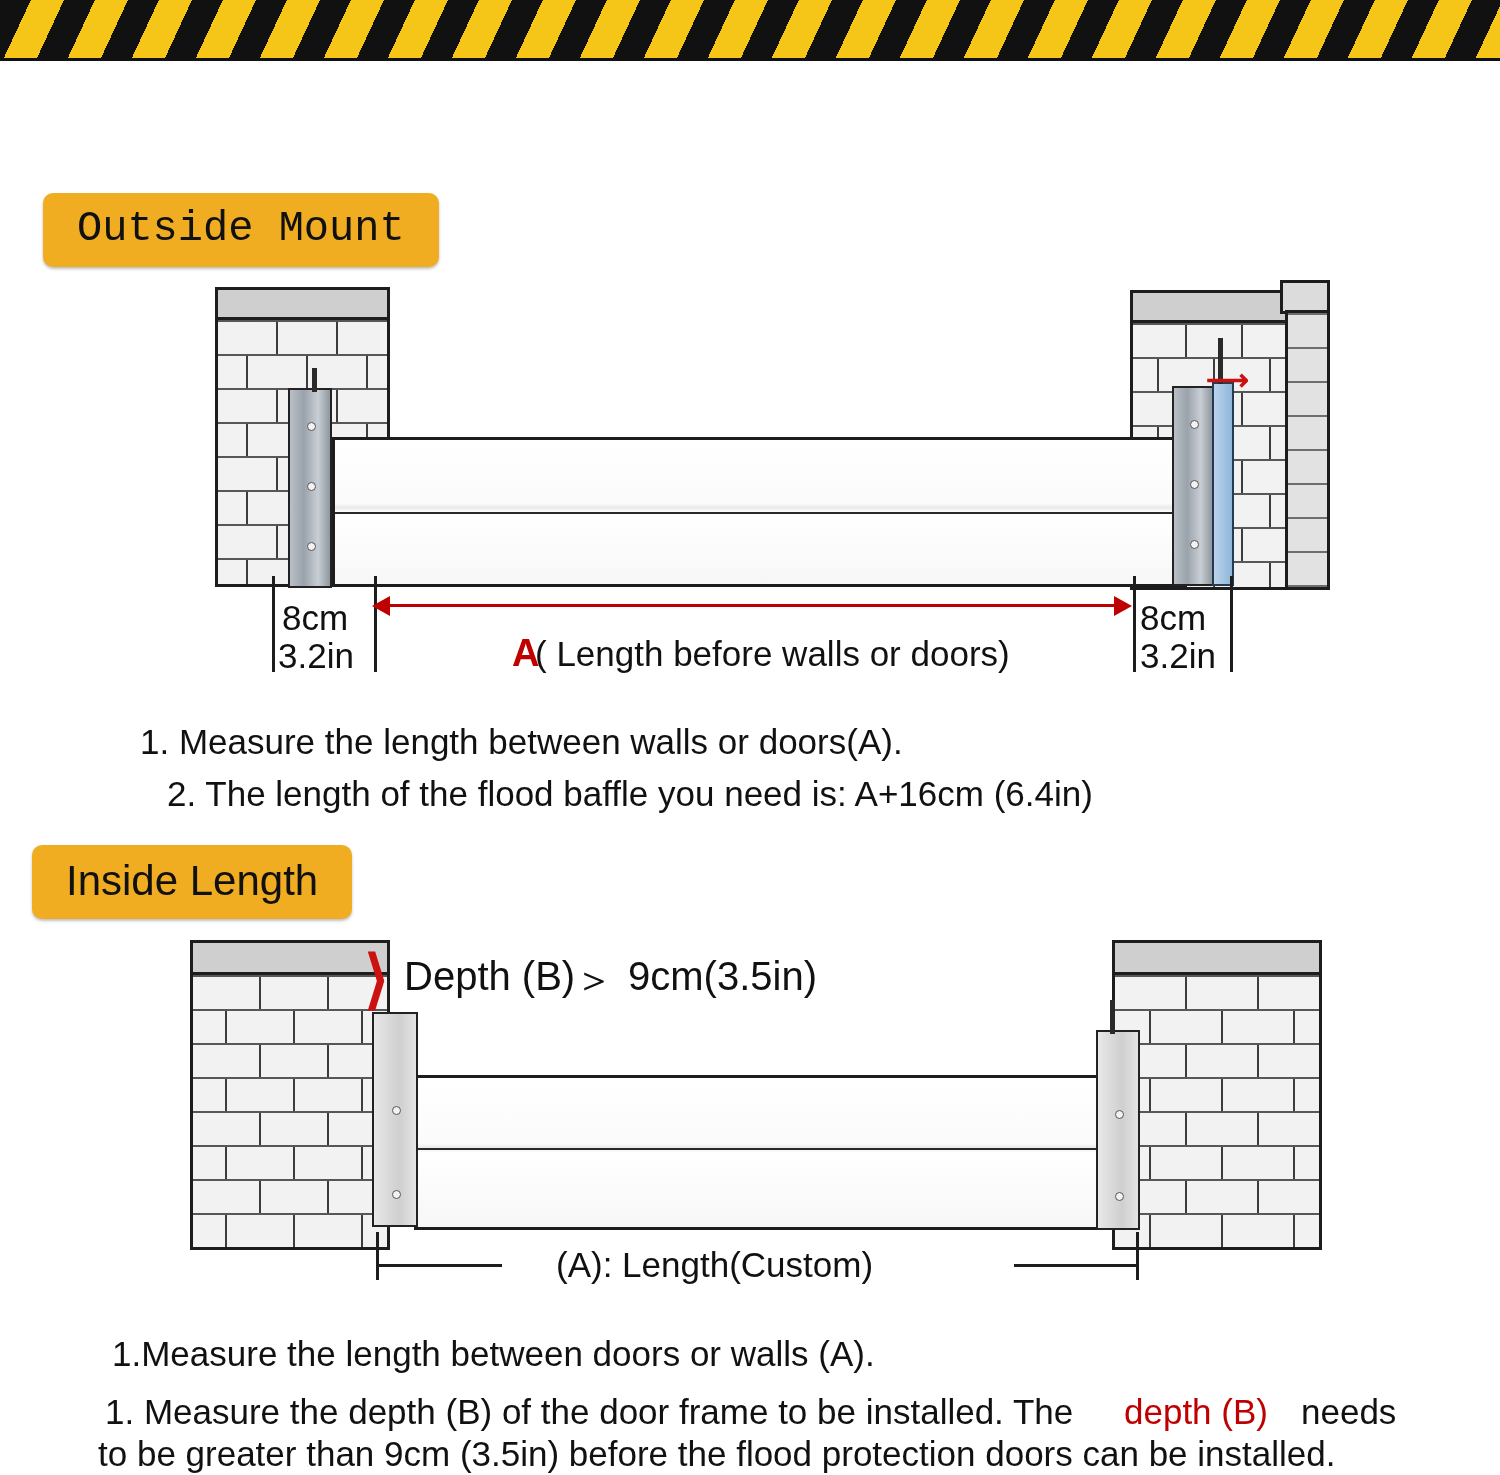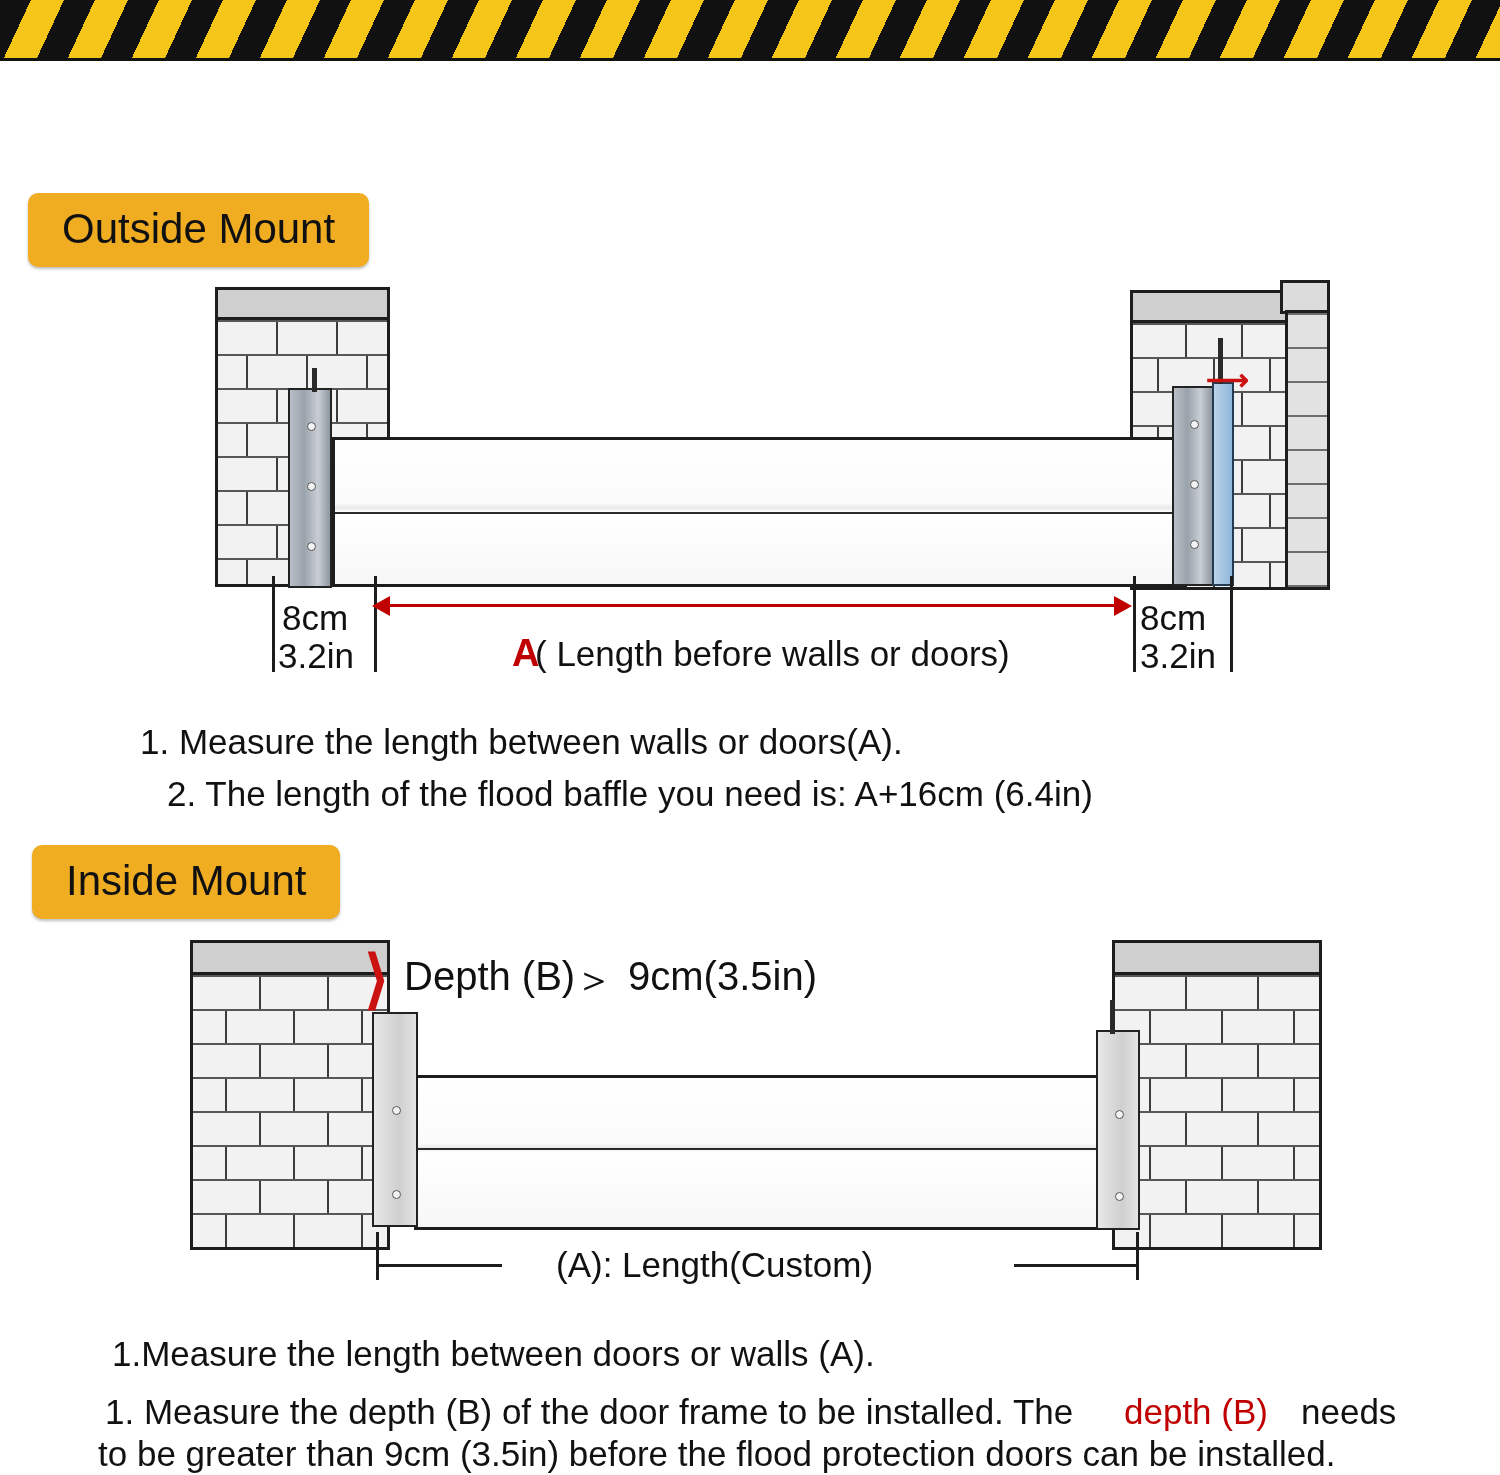--- a/index.html
+++ b/index.html
@@ -62,21 +62,21 @@
   
   .section-tag {
     display: inline-block;
     background: #f0ad22;
     color: #111;
     font-size: 42px;
     padding: 12px 34px 14px 34px;
     border-radius: 10px;
     box-shadow: 0 2px 3px rgba(0,0,0,0.25);
   }
-  .tag-outside { position: absolute; left: 28px; top: 193px; }
+  .tag-outside { position: absolute; left: 43px; top: 193px; font-family: Liberation Mono, monospace; }
   .tag-inside  { position: absolute; left: 32px; top: 845px; }
 
   
   .pillar { position: absolute; }
   .pillar .face {
     position: absolute;
     left: 0; top: 0;
     width: 100%;
     height: 100%;
     background:
@@ -321,21 +321,21 @@
 <div class="lbl" style="left:278px; top:636px;">3.2in</div>
 <div class="lbl" style="left:1140px; top:598px;">8cm</div>
 <div class="lbl" style="left:1140px; top:636px;">3.2in</div>
 
 <div class="lbl lbl-A" style="left:512px; top:632px;">A</div>
 <div class="lbl" style="left:535px; top:634px;">( Length before walls or doors)</div>
 
 <div class="note" style="left:140px; top:722px;">1. Measure the length between walls or doors(A).</div>
 <div class="note" style="left:135px; top:774px;margin-left:32px;">2. The length of the flood baffle you need is: A+16cm (6.4in)</div>
 
-<div class="section-tag tag-inside">Inside Mount</div>
+<div class="section-tag tag-inside">Inside Length</div>
 
 <div class="pillar" style="left:190px; top:940px; width:200px; height:310px;">
   <div class="cap" style="left:0px; top:0px; width:200px; height:36px;"></div>
   <div class="face" style="left:0px; top:32px; width:200px; height:278px;">
     <div class="bricks">
       <i style="left:66px; top:2px; height:32px;"></i>
       <i style="left:134px; top:2px; height:32px;"></i>
       <i style="left:32px; top:36px; height:32px;"></i>
       <i style="left:100px; top:36px; height:32px;"></i>
       <i style="left:168px; top:36px; height:32px;"></i>

